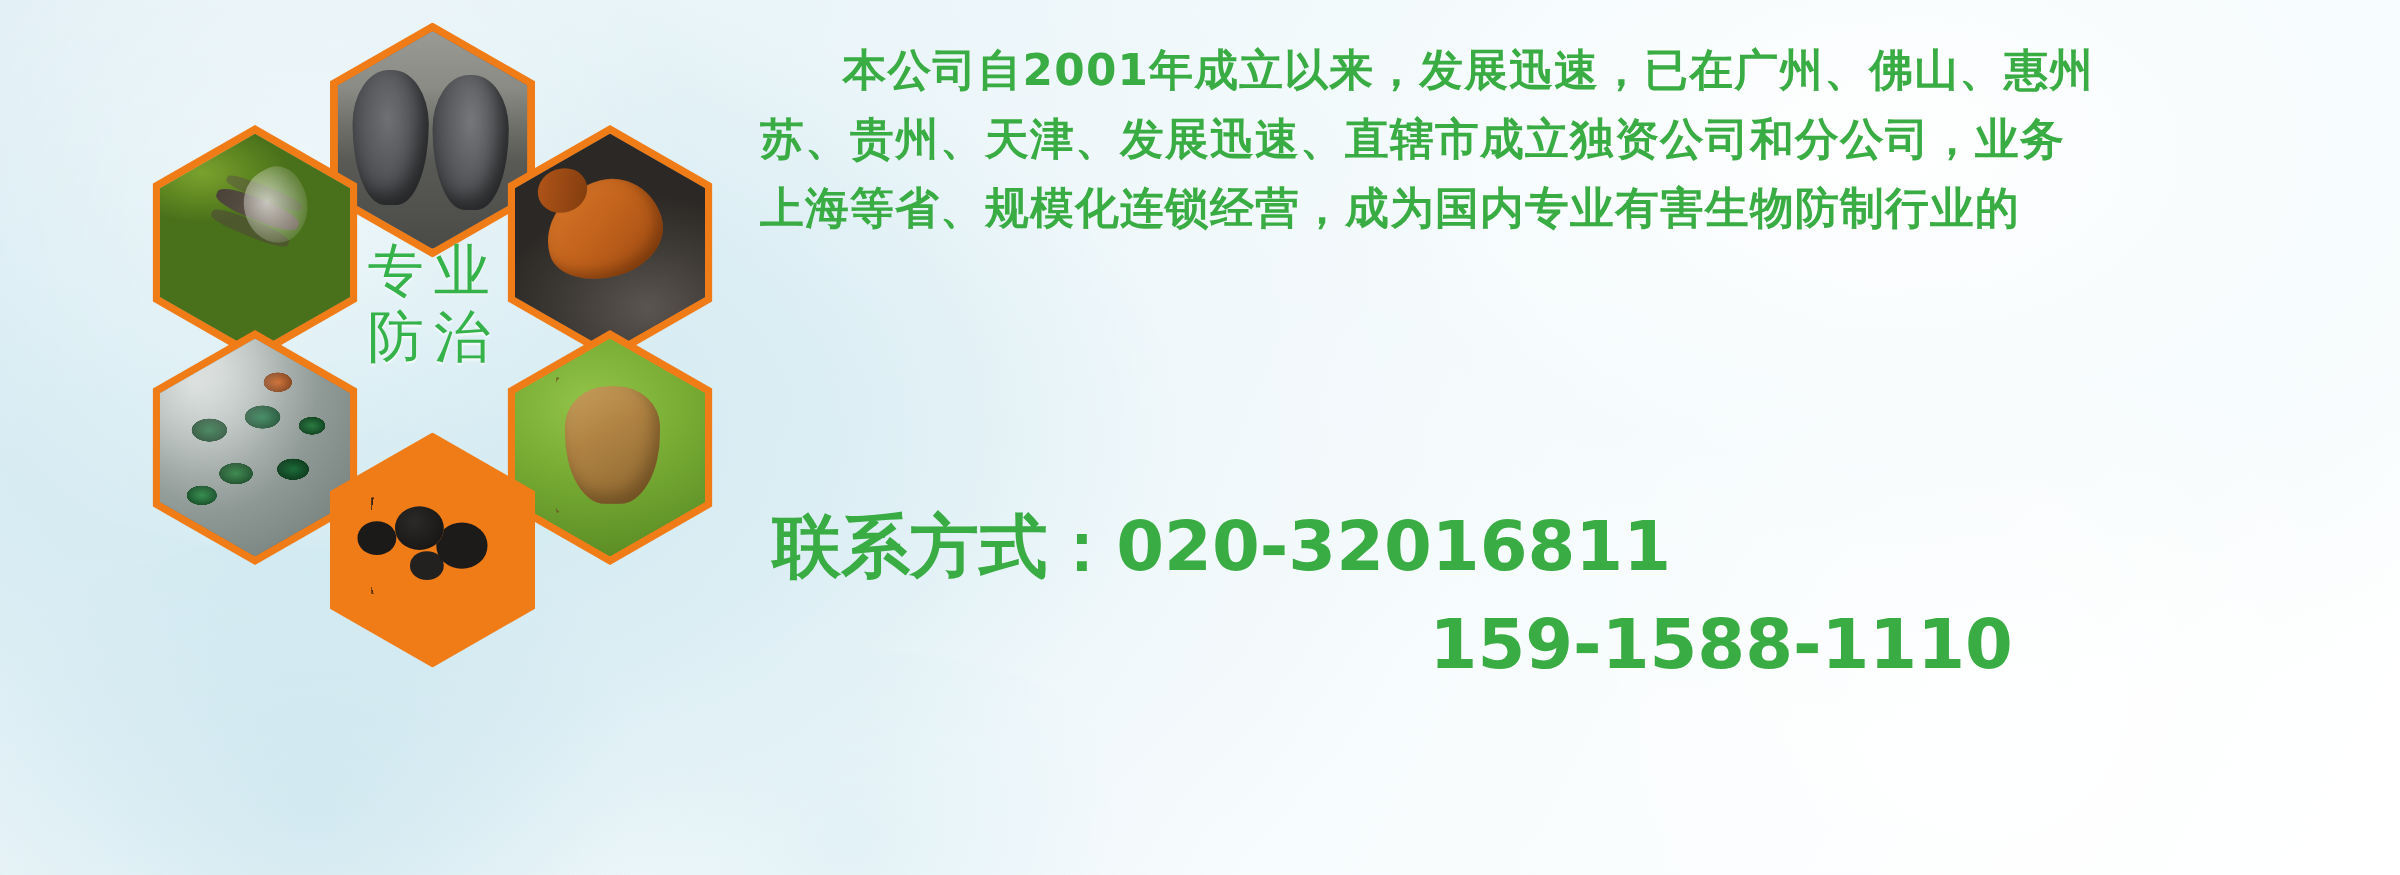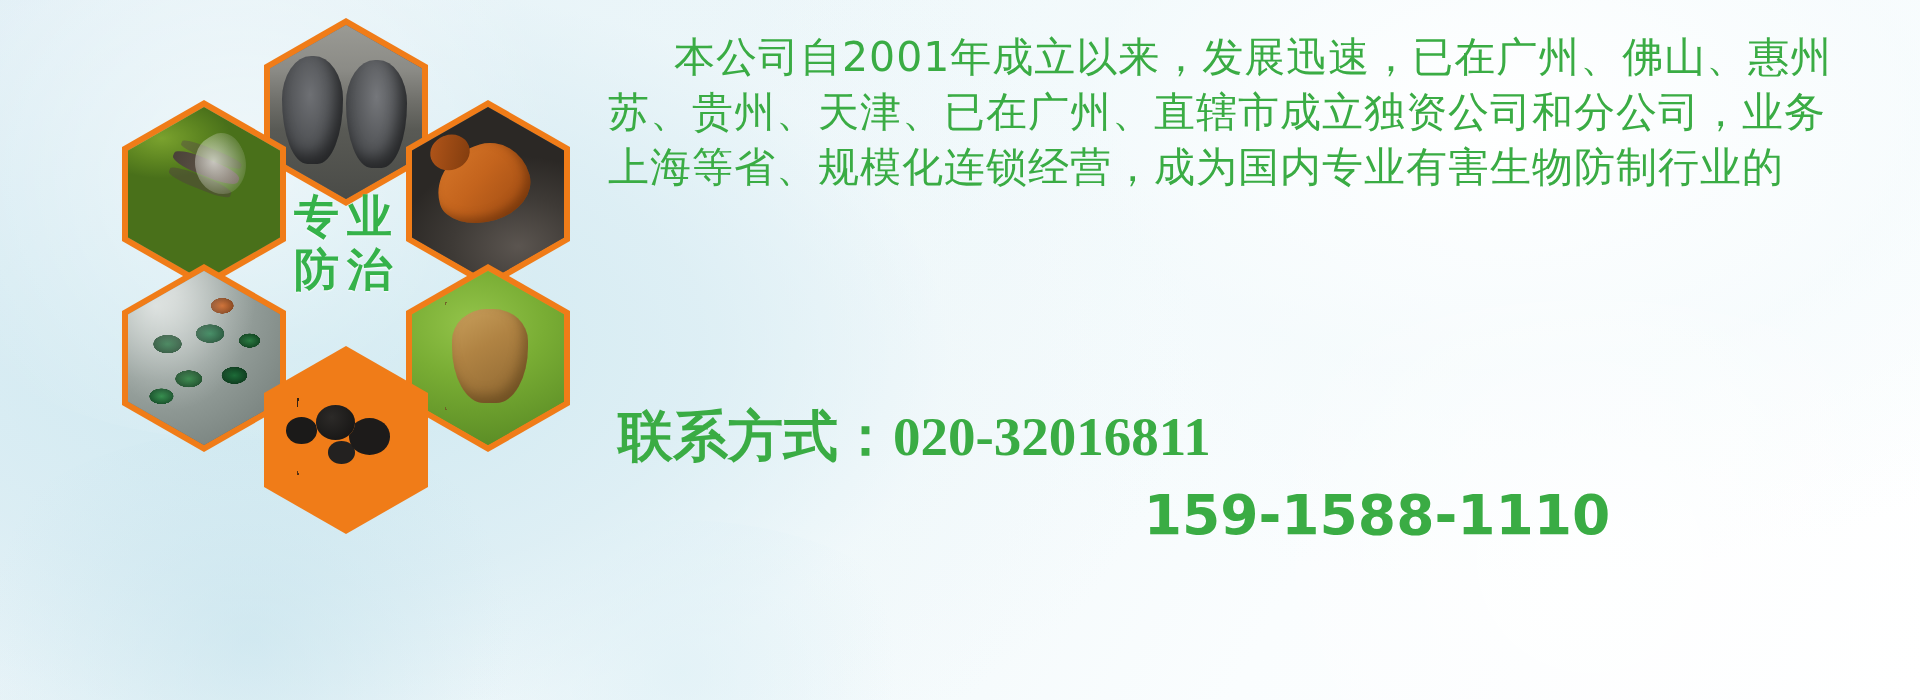--- a/index.html
+++ b/index.html
@@ -154,43 +154,43 @@
     content:"";position:absolute;left:22%;top:18%;width:58%;height:62%;
     background:
       linear-gradient(120deg, rgba(110,80,35,.8) 0 2px, rgba(0,0,0,0) 2px 100%),
       linear-gradient(60deg, rgba(110,80,35,.75) 0 2px, rgba(0,0,0,0) 2px 100%);
   }
 
   
   #comb-label{
     position:absolute;left:170px;top:186px;width:178px;
     text-align:center;line-height:1.18;
-    color:#35b24a;font-weight:700;font-size:45px;letter-spacing:8px;
+    color:#35b24a;font-weight:400;font-size:45px;letter-spacing:8px;
     text-shadow:0 1px 2px rgba(255,255,255,.85);
     font-family:"DejaVu Sans","Liberation Sans",sans-serif;
   }
   #comb-label .l2{display:block;}
 
   
   #copy{
     position:absolute;left:608px;top:30px;width:1280px;
-    color:#3aac44;font-size:41px;font-weight:400;line-height:55px;
+    color:#3aac44;font-size:35px;font-weight:700;line-height:55px;
     letter-spacing:1px;
     font-family:"DejaVu Sans","Liberation Sans",sans-serif;
   }
   #copy p{margin:0;}
   #copy .indent{text-indent:66px;}
 
   
   #contact{
     position:absolute;left:618px;top:398px;width:1240px;
     color:#3aac44;font-weight:700;font-size:55px;line-height:78px;
     font-family:"DejaVu Sans","Liberation Sans",sans-serif;
   }
-  #contact .row1{white-space:nowrap;font-family:Liberation Serif, serif;}
+  #contact .row1{white-space:nowrap;}
   #contact .row2{padding-left:278px;white-space:nowrap;text-align:center;}
 </style>
 </head>
 <body>
 
 <div id="stage">
 
   <div class="blotch b1"></div>
   <div class="blotch b2"></div>
   <div class="blotch b3"></div>
@@ -235,21 +235,21 @@
     </div>
 
     <div id="comb-label">
       <span class="l1">专业</span>
       <span class="l2">防治</span>
     </div>
   </div>
 
   <div id="copy">
     <p class="indent">本公司自2001年成立以来，发展迅速，已在广州、佛山、惠州</p>
-    <p>苏、贵州、天津、已在广州、直辖市成立独资公司和分公司，业务</p>
+    <p>苏、贵州、天津、发展迅速、直辖市成立独资公司和分公司，业务</p>
     <p>上海等省、规模化连锁经营，成为国内专业有害生物防制行业的</p>
   </div>
 
   <div id="contact">
     <div class="row1">
       <span>联系方式：</span><span>020-32016811</span>
     </div>
     <div class="row2">
       <span>159-1588-1110</span>
     </div>

